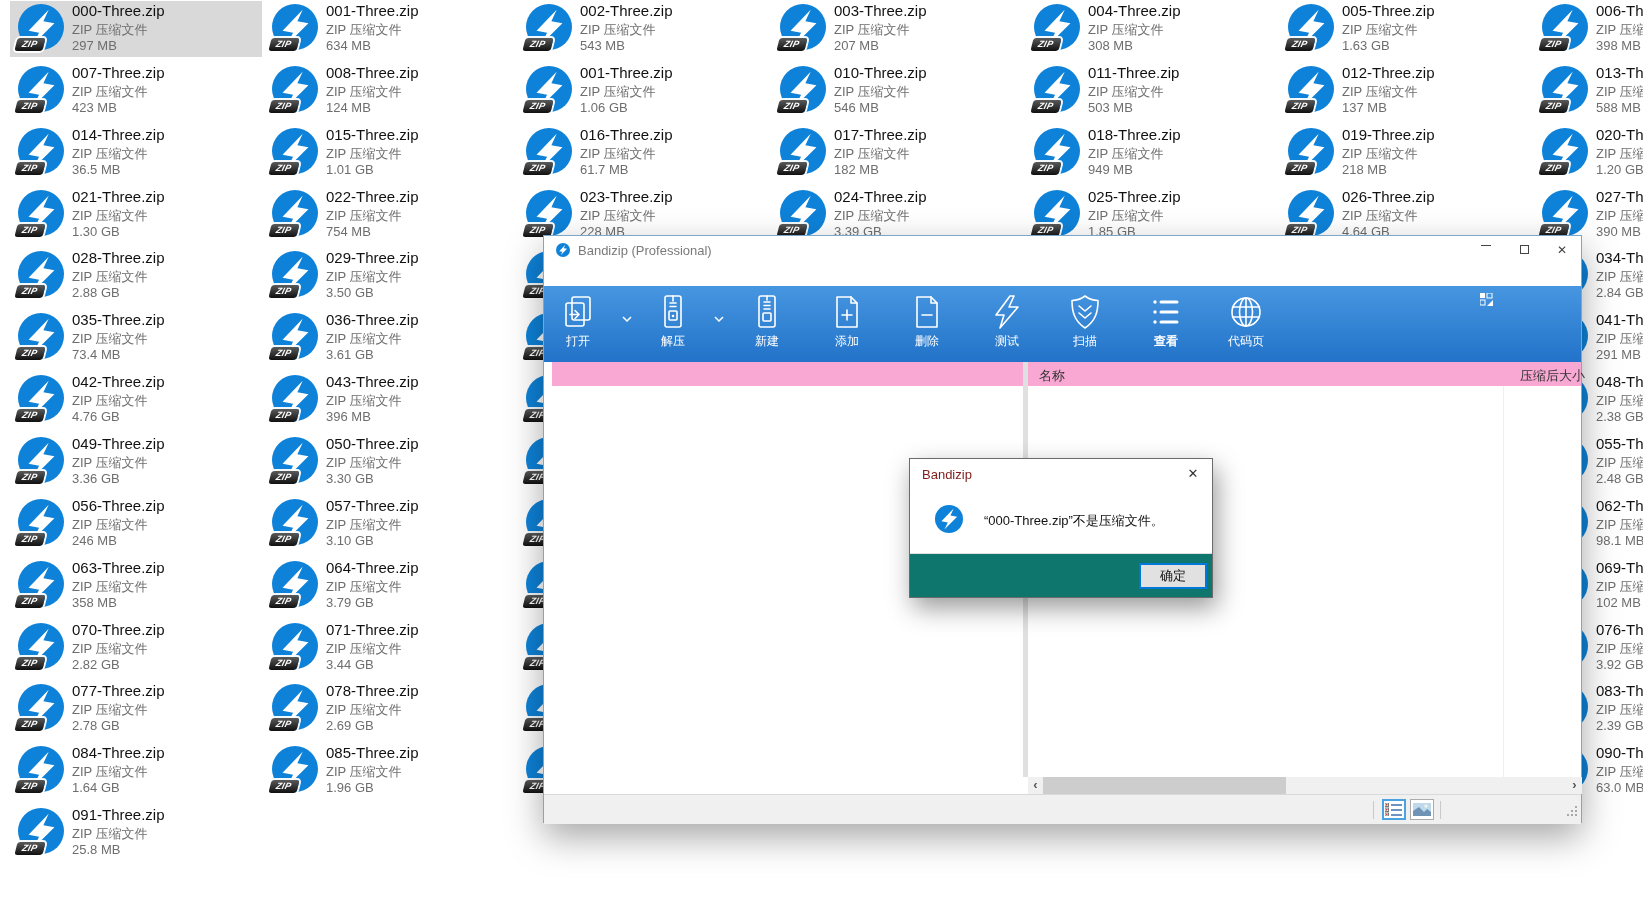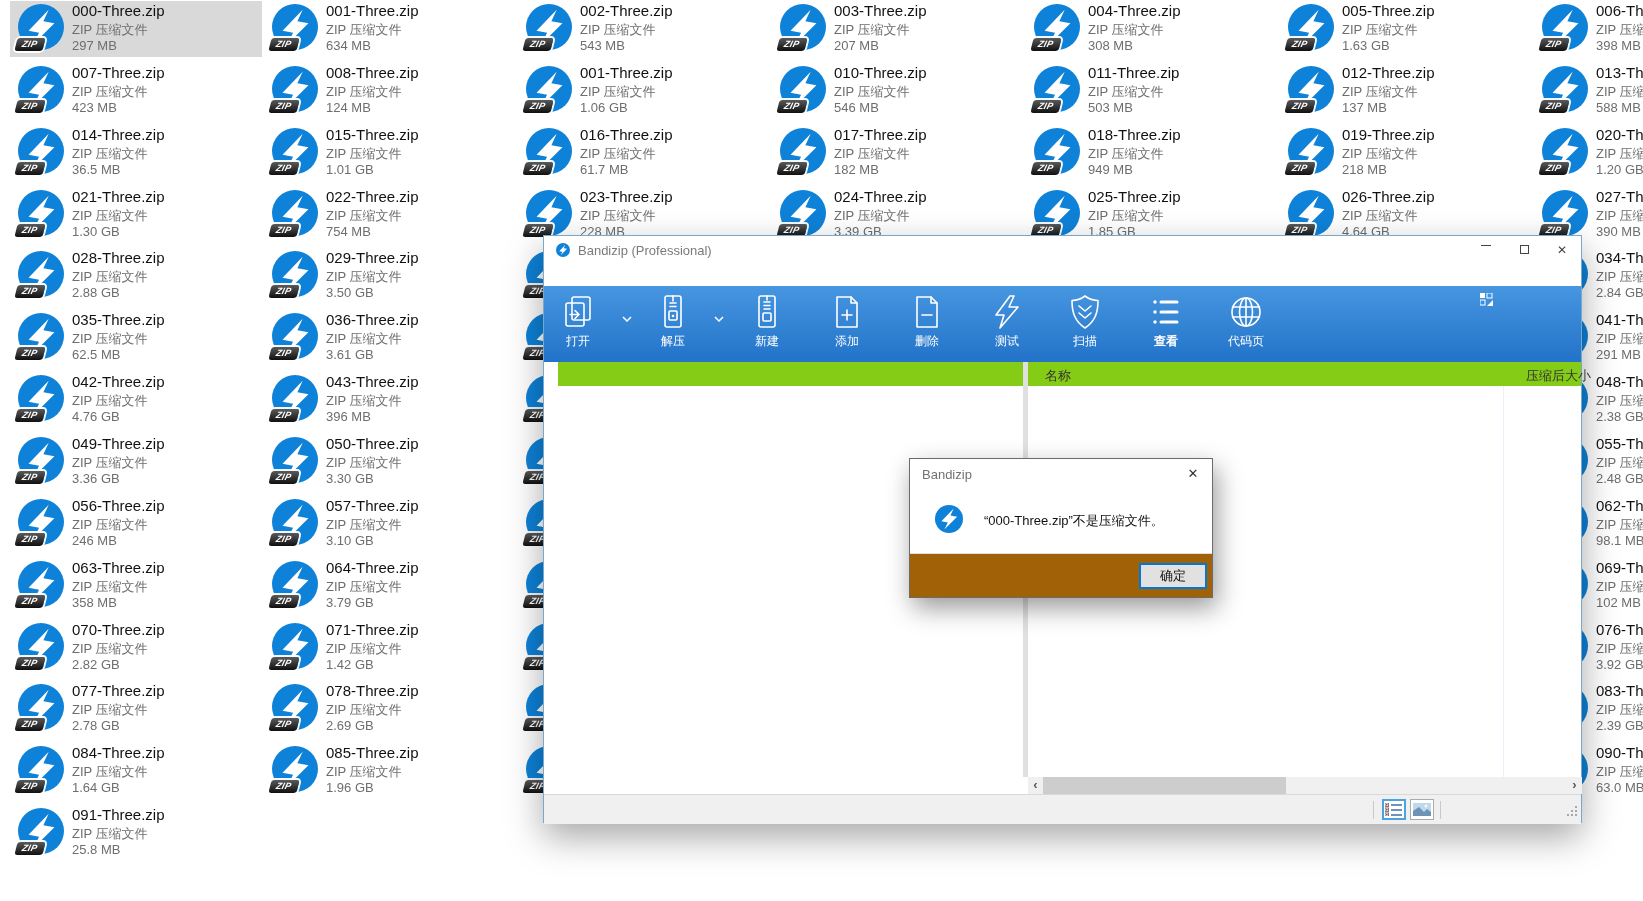--- a/index.html
+++ b/index.html
@@ -34,47 +34,47 @@
   .menu-item { float:left; padding:3px 9px; font-size:12.5px; color:#1d1d1d; }
   #toolbar { position:absolute; left:0; top:50px; right:0; height:76px;
              background:linear-gradient(#4796e1,#2273c9); }
   .tb-item { position:absolute; top:8px; width:64px; text-align:center; color:#fff; }
   .tb-item svg { display:block; margin:0 auto; }
   .tb-label { font-size:12px; margin-top:3px; white-space:nowrap; }
   .tb-chev { position:absolute; top:30px; color:#fff; }
   .tb-chev svg { display:block; }
   #tb-grid { position:absolute; right:88px; top:6px; }
   
-  #header-row { position:absolute; left:14px; top:126px; right:0; height:24px; background:#84cc16; }
+  #header-row { position:absolute; left:8px; top:126px; right:0; height:24px; background:#f9a8d4; }
   #col-name { position:absolute; left:487px; top:5px; font-size:13px; color:#333; }
   #col-size { position:absolute; left:968px; top:5px; width:70px; overflow:hidden; white-space:nowrap;
               font-size:13px; color:#333; }
   #splitter { position:absolute; left:479px; top:126px; width:5px; height:415px; background:#e0e0e0; }
   #col-line { position:absolute; left:959px; top:150px; width:1px; height:391px; background:#e9f2fb; }
   #hscroll { position:absolute; left:484px; top:541px; width:554px; height:17px; background:#f0f0f0; }
   .scroll-arrow { position:absolute; top:0; width:15px; height:17px; color:#555; font-size:13px;
                   line-height:16px; text-align:center; font-weight:bold; }
   #hthumb { position:absolute; left:15px; top:0; width:243px; height:17px; background:#cdcdcd; }
   #statusbar { position:absolute; left:0; top:558px; right:0; height:30px; background:#f0f0f0;
                border-top:1px solid #d9d9d9; }
   .st-sep { position:absolute; top:6px; width:1px; height:18px; background:#c9c9c9; }
   .viewbtn { position:absolute; top:4px; width:24px; height:21px; background:#fff;
              border:1px solid #ababab; padding:2px; }
   .viewbtn.sel { border:2px solid #4aa3e0; padding:1px; }
   #grip { position:absolute; right:3px; bottom:3px; }
   
   #dlg { position:absolute; left:909px; top:458px; width:304px; height:140px; background:#fff;
          border:1px solid #6b6b6b; box-shadow:4px 10px 24px rgba(0,0,0,.4); }
-  #dlg-title { position:absolute; left:12px; top:8px; font-size:13px; color:#737373; }
+  #dlg-title { position:absolute; left:12px; top:8px; font-size:13px; color:#7f1d1d; }
   #dlg-close { position:absolute; right:6px; top:4px; width:26px; height:22px; text-align:center;
                font-size:13px; line-height:22px; color:#333; }
   #dlg-icon { position:absolute; left:25px; top:46px; width:28px; height:28px; border-radius:50%; background:#0e82d8; }
   #dlg-icon svg { position:absolute; inset:0; }
   #dlg-msg { position:absolute; left:74px; top:53px; font-size:13px; color:#111; white-space:nowrap; }
-  #dlg-footer { position:absolute; left:0; right:0; bottom:0; height:44px; background:#a16207;
+  #dlg-footer { position:absolute; left:0; right:0; bottom:0; height:44px; background:#0f766e;
                 border-top:1px solid #dfdfdf; }
   #dlg-ok { position:absolute; left:229px; top:9px; width:68px; height:26px; background:#e1e1e1;
             border:2px solid #0078d7; font-size:13px; color:#111;
             font-family:"Liberation Sans",sans-serif; }
 </style>
 </head>
 <body>
 
 <div id="desktop">
     <div class="tile sel" style="left: 10px; top: 1px;">
@@ -607,21 +607,21 @@
         <span class="fcircle">
           <svg viewBox="0 0 48 48">
             <path d="M32 6 L11 28 L22 30 L16 42 L38 20 L26.5 18 Z" fill="#fff"></path>
           </svg>
         </span>
         <span class="zipbadge">ZIP</span>
       </span>
       <span class="ftext">
         <div class="fname">035-Three.zip</div>
         <div class="fmeta">ZIP 压缩文件</div>
-        <div class="fmeta">62.5 MB</div>
+        <div class="fmeta">73.4 MB</div>
       </span>
     </div>
     <div class="tile" style="left: 264px; top: 310px;">
       <span class="ficon">
         <span class="fcircle">
           <svg viewBox="0 0 48 48">
             <path d="M32 6 L11 28 L22 30 L16 42 L38 20 L26.5 18 Z" fill="#fff"></path>
           </svg>
         </span>
         <span class="zipbadge">ZIP</span>
@@ -1147,21 +1147,21 @@
         <span class="fcircle">
           <svg viewBox="0 0 48 48">
             <path d="M32 6 L11 28 L22 30 L16 42 L38 20 L26.5 18 Z" fill="#fff"></path>
           </svg>
         </span>
         <span class="zipbadge">ZIP</span>
       </span>
       <span class="ftext">
         <div class="fname">071-Three.zip</div>
         <div class="fmeta">ZIP 压缩文件</div>
-        <div class="fmeta">1.42 GB</div>
+        <div class="fmeta">3.44 GB</div>
       </span>
     </div>
     <div class="tile" style="left: 518px; top: 620px;">
       <span class="ficon">
         <span class="fcircle">
           <svg viewBox="0 0 48 48">
             <path d="M32 6 L11 28 L22 30 L16 42 L38 20 L26.5 18 Z" fill="#fff"></path>
           </svg>
         </span>
         <span class="zipbadge">ZIP</span>

